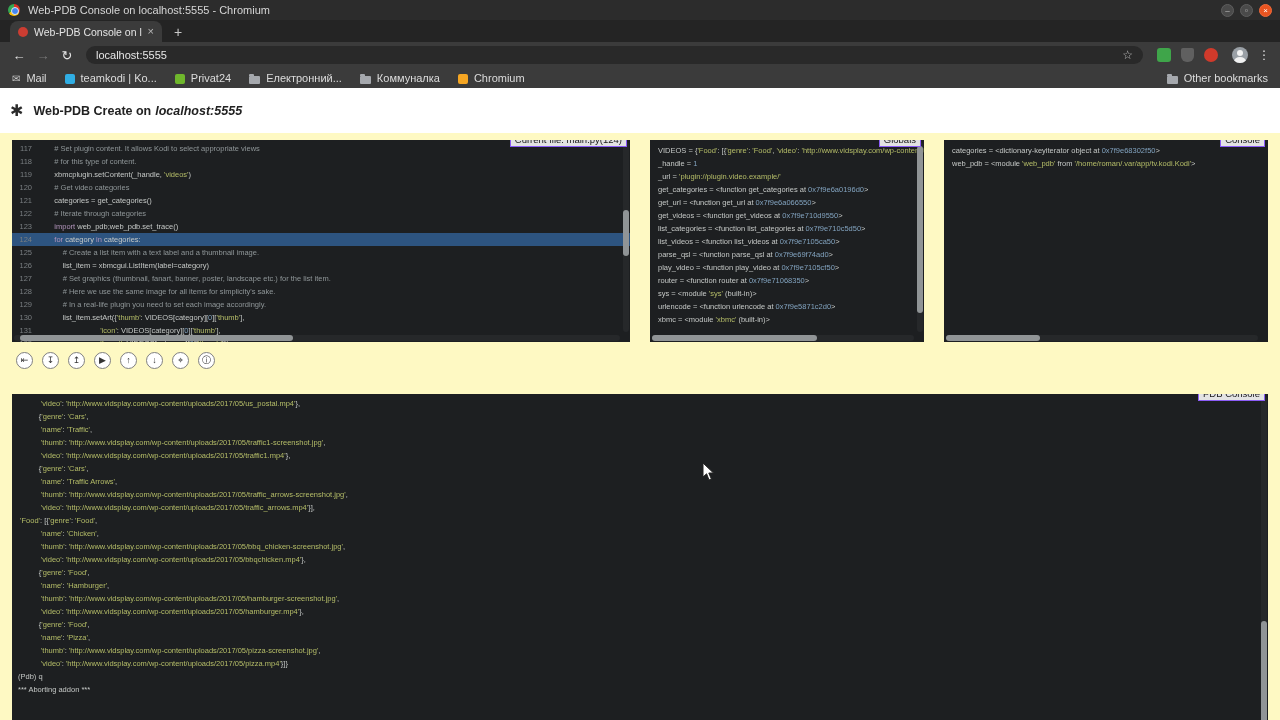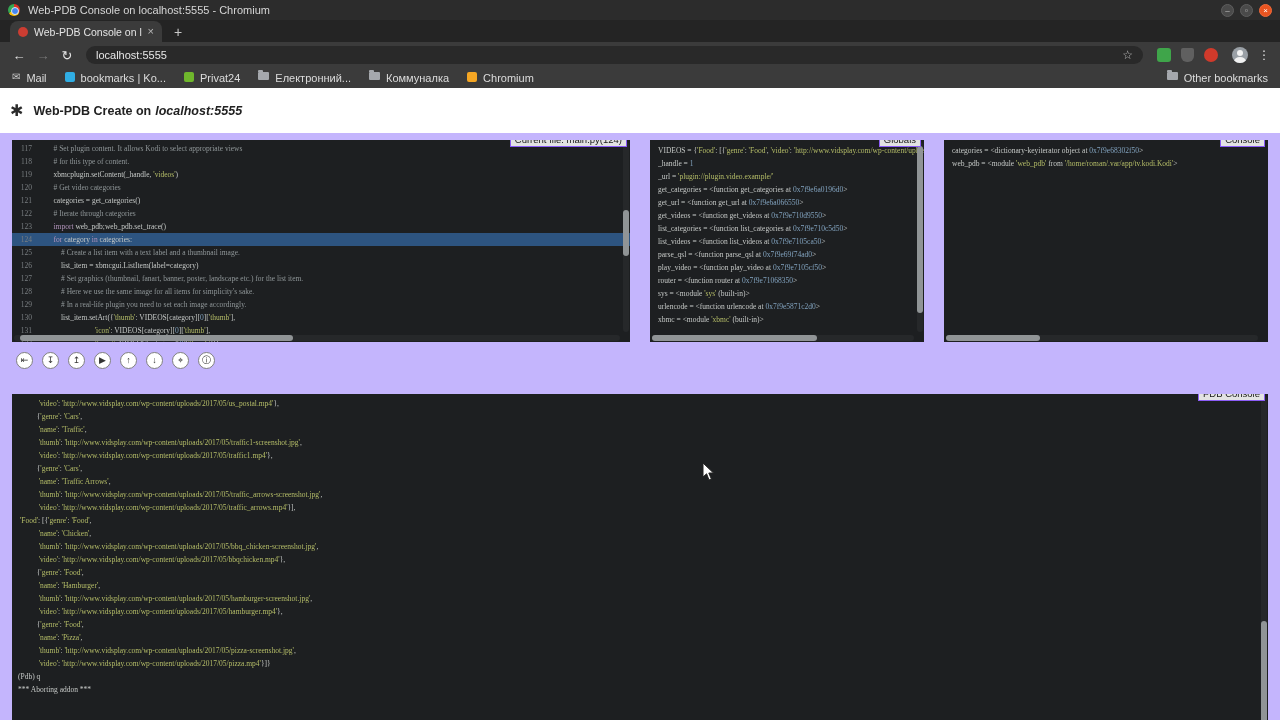--- a/index.html
+++ b/index.html
@@ -1,18 +1,18 @@
 <!DOCTYPE html>
 <html><head>
 <meta charset="utf-8">
 <style>
   *{margin:0;padding:0;box-sizing:border-box}
   html,body{width:1280px;height:720px}
   body{font-family:"Liberation Sans",sans-serif;background:#fff}
-  .screen{position:relative;width:1280px;height:720px;overflow:hidden;background:#c4b5fd}
+  .screen{position:relative;width:1280px;height:720px;overflow:hidden;background:#fef9c3}
 
   
   .titlebar{height:20px;background:#2c2c2c;display:flex;align-items:center;padding:0 8px;gap:8px}
   .chromium-icon{width:12px;height:12px;border-radius:50%;flex:none;
     background:conic-gradient(#d93025 0 33%,#fbbc04 0 66%,#34a853 0);position:relative}
   .chromium-icon::after{content:"";position:absolute;left:3px;top:3px;width:6px;height:6px;border-radius:50%;
     background:#4285f4;border:1px solid #e8e8e8}
   .wtitle{color:#d6d6d6;font-size:11px;flex:1;white-space:nowrap;overflow:hidden}
   .win-controls{display:flex;gap:6px;align-items:center}
   .wc{width:13px;height:13px;border-radius:50%;background:#4a4a4a;border:1px solid #5e5e5e;color:#c9c9c9;
@@ -41,21 +41,21 @@
   .ext-shield{width:13px;height:14px;background:#606060;border-radius:2px 2px 6px 6px}
   .ext-red{width:14px;height:14px;border-radius:50%;background:#d03a2b}
   .avatar{width:16px;height:16px;border-radius:50%;background:#9aa0a6;position:relative;overflow:hidden;margin:0 6px;flex:none}
   .avatar::before{content:"";position:absolute;top:3px;left:5px;width:6px;height:6px;border-radius:50%;background:#f1f1f1}
   .avatar::after{content:"";position:absolute;top:10px;left:2px;width:12px;height:9px;border-radius:50%;background:#f1f1f1}
   .menu-dots{color:#e3e3e3;font-size:12px;width:16px;text-align:center}
 
   
   .bookmarks{height:20px;background:#3b3b3b;display:flex;align-items:center;padding:0 12px;gap:18px;
     font-size:11px;color:#dcdcdc}
-  .bm{display:flex;align-items:flex-start;gap:6px;white-space:nowrap}
+  .bm{display:flex;align-items:flex-end;gap:6px;white-space:nowrap}
   .bm-spacer{flex:1}
   .envelope{color:#c9c9c9;font-size:10px;line-height:1}
   .envelope::before{content:"✉"}
   .fav-kodi{width:10px;height:10px;border-radius:2px;background:#30aee4}
   .fav-privat{width:10px;height:10px;border-radius:2px;background:#6fb72c}
   .fav-analytics{width:10px;height:10px;border-radius:2px;background:#f5a623}
   .folder{width:11px;height:8px;background:#a5a8ad;border-radius:1px;position:relative;flex:none}
   .folder::before{content:"";position:absolute;top:-2px;left:0;width:5px;height:2px;background:#a5a8ad;border-radius:1px 1px 0 0}
 
   
@@ -65,21 +65,21 @@
   .ptitle i{margin-left:4px}
 
   .panelrow{display:flex;gap:20px;margin:7px 12px 0}
   .dpanel{position:relative;background:#1d1f21;height:202px;overflow:hidden}
   .p-code{width:618px;flex:none}
   .p-globals{width:274px;flex:none}
   .p-locals{flex:1}
   .ptag{position:absolute;top:-7px;right:3px;background:#e3e3e3;border:1px solid #8b5cf6;color:#191919;
     font-size:9.5px;line-height:12px;padding:0 4px;z-index:5;font-family:"Liberation Sans",sans-serif;white-space:nowrap}
 
-  .mono{font-family:Liberation Serif, serif;font-size:7.5px;line-height:13px;color:#c5c8c6;white-space:pre}
+  .mono{font-family:Liberation Sans, sans-serif;font-size:7.5px;line-height:13px;color:#c5c8c6;white-space:pre}
   .codewrap{padding-top:2px}
   .cl{display:flex}
   .cl .ln{width:20px;text-align:right;margin-right:14px;color:#7a7f82;flex:none}
   .cl.cur{background:#2d5480}
   .varwrap{padding:4px 8px 0}
   .tok-com{color:#8f9698}
   .tok-str{color:#b5bd68}
   .tok-kw{color:#b294bb}
   .tok-num{color:#81a2be}
 
@@ -147,21 +147,21 @@
     <span class="menu-dots">⋮</span>
   </div>
 
   <div class="bookmarks">
     <div class="bm">
       <span class="envelope"></span>
       <span>Mail</span>
     </div>
     <div class="bm">
       <span class="fav-kodi"></span>
-      <span>bookmarks | Ko...</span>
+      <span>teamkodi | Ko...</span>
     </div>
     <div class="bm">
       <span class="fav-privat"></span>
       <span>Privat24</span>
     </div>
     <div class="bm">
       <span class="folder"></span>
       <span>Електронний...</span>
     </div>
     <div class="bm">

